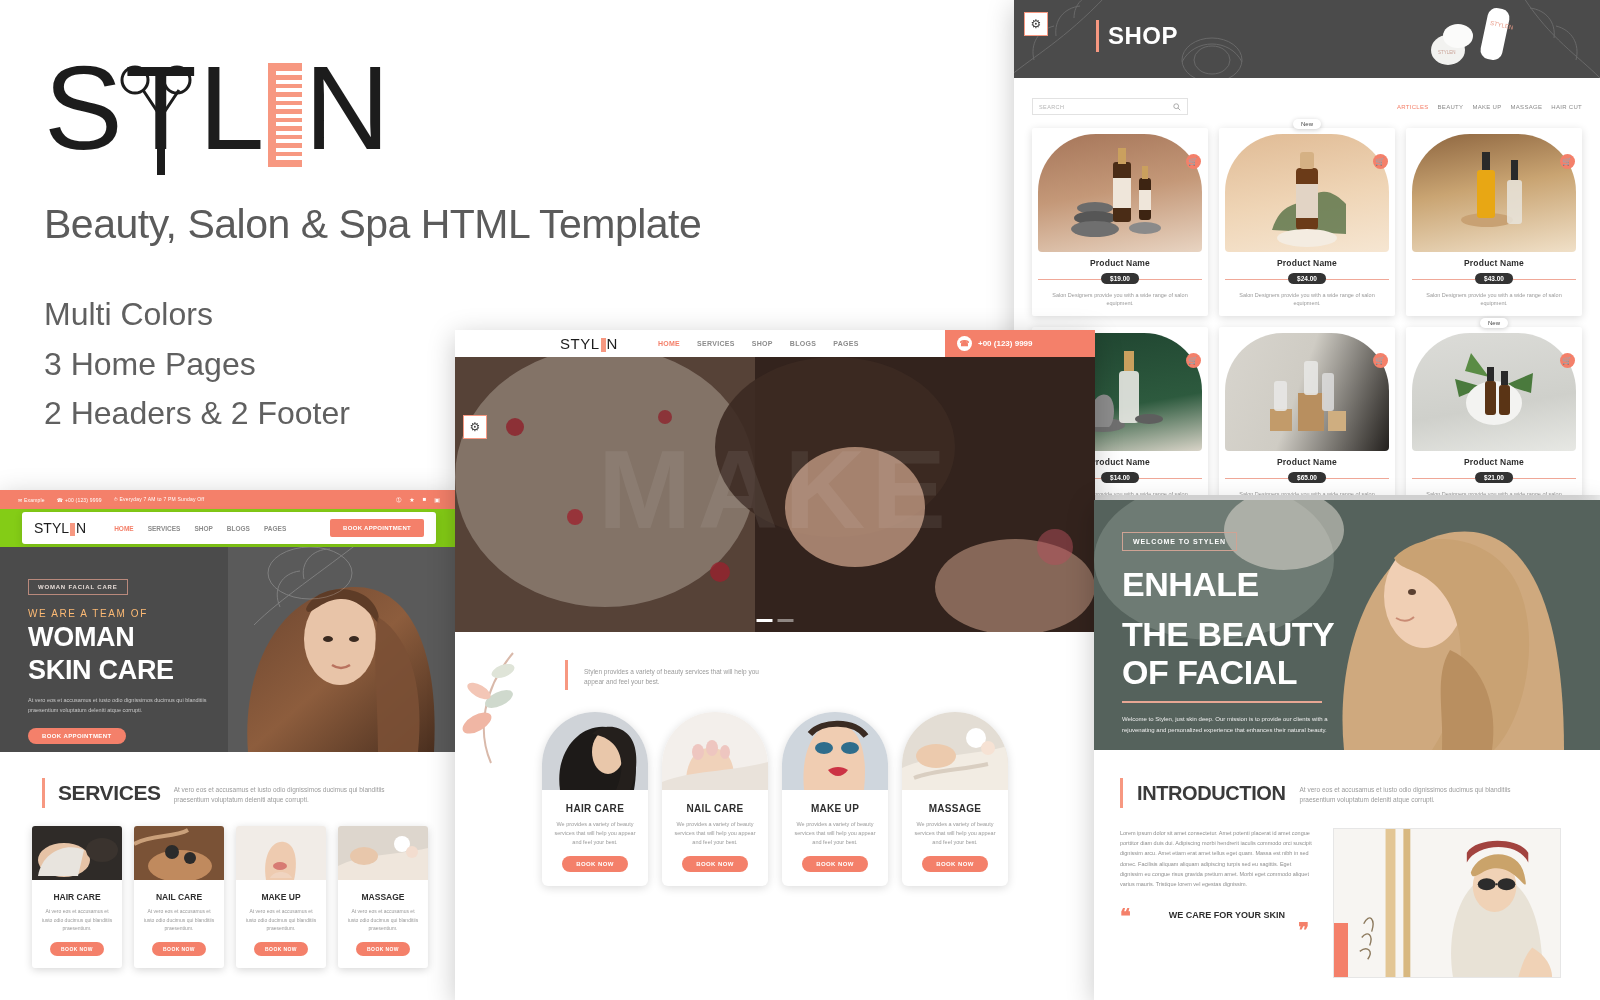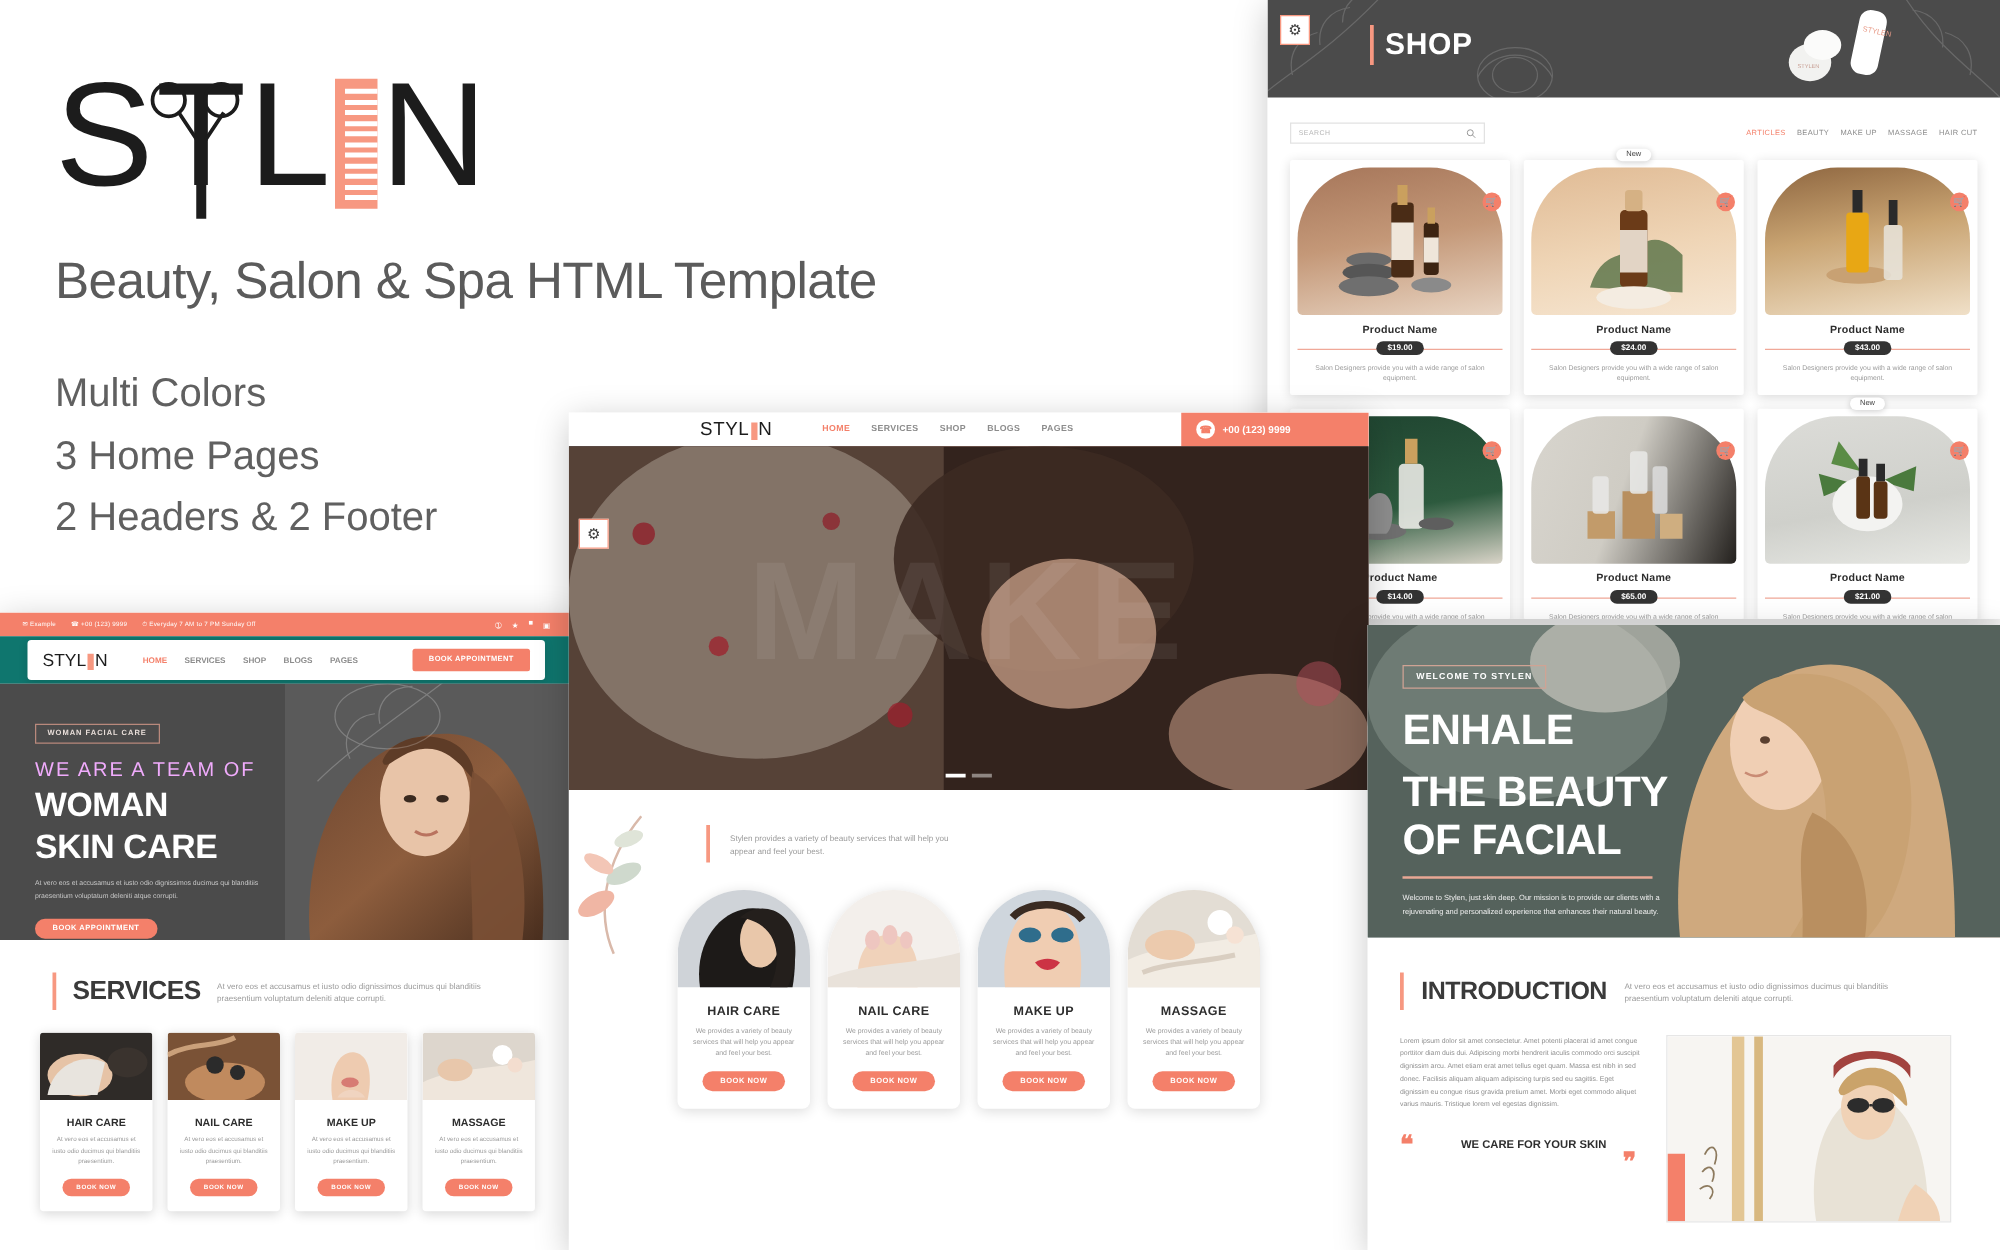--- a/index.html
+++ b/index.html
@@ -194,42 +194,42 @@
   
   #left-mock { left: 0; top: 490px; width: 458px; height: 510px; }
   .l-topbar {
     height: 19px; background: #f4806a; display: flex; align-items: center;
     padding: 0 18px; justify-content: space-between;
   }
   .l-topbar .grp { display: flex; gap: 12px; align-items: center; }
   .l-topbar span { font-size: 5px; color: #fff; letter-spacing: .2px; }
   .l-topbar .soc { display: flex; gap: 8px; }
   .l-topbar .soc i { font-size: 6px; color:#fff; font-style: normal; }
-  .l-navwrap { position: relative; height: 38px; background: #0f766e; }
+  .l-navwrap { position: relative; height: 38px; background: #84cc16; }
   .l-nav {
     position: absolute; left: 22px; right: 22px; top: 3px; height: 32px;
     background: #fff; border-radius: 3px; display: flex; align-items: center;
     padding: 0 12px; box-shadow: 0 2px 8px rgba(0,0,0,.12);
   }
   .l-logo { font-size: 14px; font-weight: 300; color: #1c1c1c; display:flex; align-items:flex-end; }
   .l-logo .mini-comb { width: 5px; height: 13px; background: #f79881; margin: 0 1px; display:inline-block; }
   .l-menu { display: flex; gap: 14px; margin-left: 28px; }
   .l-menu span { font-size: 6.5px; color: #8c8c8c; font-weight: 600; }
   .l-menu span.active { color: #f4806a; }
   .l-book {
     margin-left: auto; background: #f4806a; color: #fff; font-size: 6px;
     font-weight: 700; padding: 6px 13px; border-radius: 2px; letter-spacing: .3px;
   }
   .l-hero { height: 205px; background: #4b4b4b; position: relative; overflow: hidden; }
   .l-hero-copy { position: absolute; left: 28px; top: 28px; width: 220px; }
   .badge-out {
     display: inline-block; border: 1px solid #b9897c; color: #e8ded9;
     font-size: 6px; padding: 4px 9px; letter-spacing: .8px; font-weight: 600;
   }
-  .l-kicker { font-size: 16px; color: #f0abfc; letter-spacing: 1.6px; margin-top: 13px; font-weight: 500; }
+  .l-kicker { font-size: 10px; color: #fdba74; letter-spacing: 1.6px; margin-top: 13px; font-weight: 500; }
   .l-big { font-size: 27px; font-weight: 800; color: #fff; line-height: 1.08; margin-top: 4px; letter-spacing: -.3px; }
   .l-lead { font-size: 5.5px; color: #c9c9c9; line-height: 1.8; margin-top: 11px; width: 200px; }
   .l-photo { position: absolute; right: 0; top: 0; width: 230px; height: 205px; }
   .l-svc-head { display: flex; align-items: center; gap: 13px; padding: 26px 0 0 42px; }
   .l-svc-grid { display: flex; gap: 12px; padding: 18px 0 0 32px; }
   .l-svc-card {
     width: 90px; background: #fff; box-shadow: 0 2px 9px rgba(0,0,0,.16);
     border-radius: 3px; overflow: hidden; text-align: center; padding-bottom: 12px;
   }
   .l-svc-img { height: 54px; }

